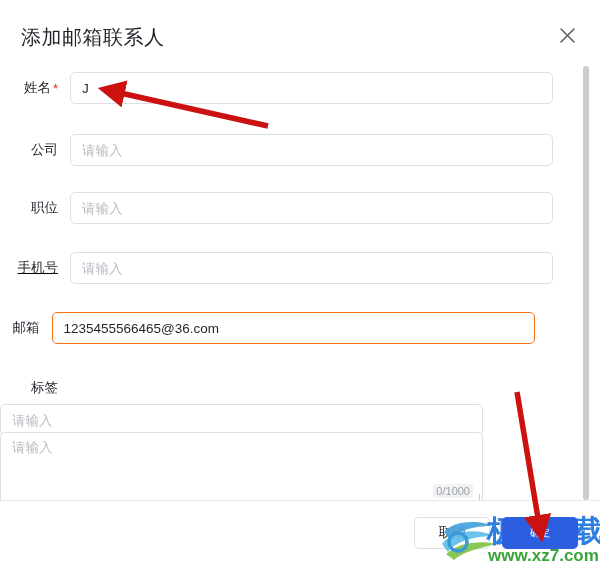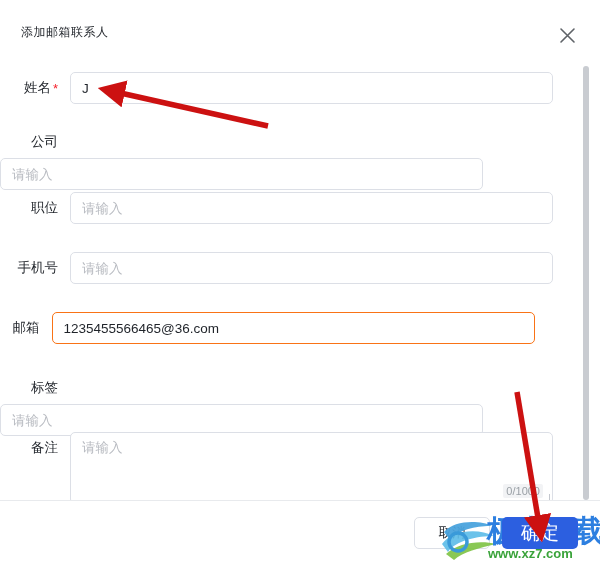--- a/index.html
+++ b/index.html
@@ -23,21 +23,21 @@
 
   
   #header {
     position: absolute;
     left: 0; top: 0;
     width: 600px; height: 62px;
   }
   #dialog-title {
     position: absolute;
     left: 21px; top: 24px;
-    font-size: 12px;
+    font-size: 20px;
     color: #1f2329;
     letter-spacing: 0.5px;
     white-space: nowrap;
   }
   #close-btn {
     position: absolute;
     right: 20px; top: 22px;
     width: 26px; height: 26px;
     display: flex;
     align-items: center;
@@ -190,21 +190,21 @@
     font-size: 13.5px;
     cursor: pointer;
   }
   #confirm-button {
     width: 76px; height: 32px;
     border: none;
     border-radius: 5px;
     background: #2c5fe0;
     color: #ffffff;
     font-family: "Liberation Sans", "DejaVu Sans", sans-serif;
-    font-size: 19px;
+    font-size: 10px;
     cursor: pointer;
     position: relative;
     z-index: 6;
   }
 
   
   #watermark {
     position: absolute;
     left: 440px;
     top: 512px;
@@ -220,21 +220,21 @@
     font-weight: bold;
     color: #2d7fe0;
     letter-spacing: -1px;
     white-space: nowrap;
     line-height: 34px;
     font-family: "DejaVu Sans", "Liberation Sans", sans-serif;
   }
   #wm-url {
     position: absolute;
     left: 48px; top: 34px;
-    font-size: 13px;
+    font-size: 17px;
     font-weight: bold;
     color: #3aa33a;
     white-space: nowrap;
     font-family: "Liberation Sans", "DejaVu Sans", sans-serif;
   }
   #wm-logo {
     position: absolute;
     left: 0px; top: 6px;
     width: 58px; height: 44px;
   }
@@ -266,35 +266,35 @@
 
     <div class="form-row" style="top:10px;">
       <div class="field-label">
         <span>姓名</span><span class="req-star">*</span>
       </div>
       <div class="field-control">
         <input class="text-input" type="text" value="J" style="">
       </div>
     </div>
 
-    <div class="form-row" style="top:64px;flex-direction:column;">
+    <div class="form-row" style="top:72px;">
       <div class="field-label">公司</div>
       <div class="field-control">
         <input class="text-input" type="text" placeholder="请输入" style="">
       </div>
     </div>
 
     <div class="form-row" style="top:130px;">
       <div class="field-label">职位</div>
       <div class="field-control">
         <input class="text-input" type="text" placeholder="请输入" style="">
       </div>
     </div>
 
-    <div class="form-row" style="top:190px;">
+    <div class="form-row" style="top:190px;text-decoration:underline;">
       <div class="field-label">手机号</div>
       <div class="field-control">
         <input class="text-input" type="text" placeholder="请输入" style="">
       </div>
     </div>
 
     <div class="form-row" style="top:250px;justify-content:center;">
       <div class="field-label">邮箱</div>
       <div class="field-control">
         <input class="text-input focused" type="text" value="1235455566465@36.com" style="">
@@ -302,21 +302,20 @@
     </div>
 
     <div class="form-row" style="top:310px;flex-direction:column;">
       <div class="field-label">标签</div>
       <div class="field-control">
         <input class="text-input" type="text" placeholder="请输入" style="">
       </div>
     </div>
 
     <div class="form-row" style="top:370px;">
-      <div class="field-label">备注</div>
       <div class="field-control">
         <div class="textarea-wrap">
           <textarea class="remark-input" placeholder="请输入" style=""></textarea>
           <div id="char-counter">0/1000</div>
           <div id="resize-handle"></div>
         </div>
       </div>
     </div>
 
   </div>

